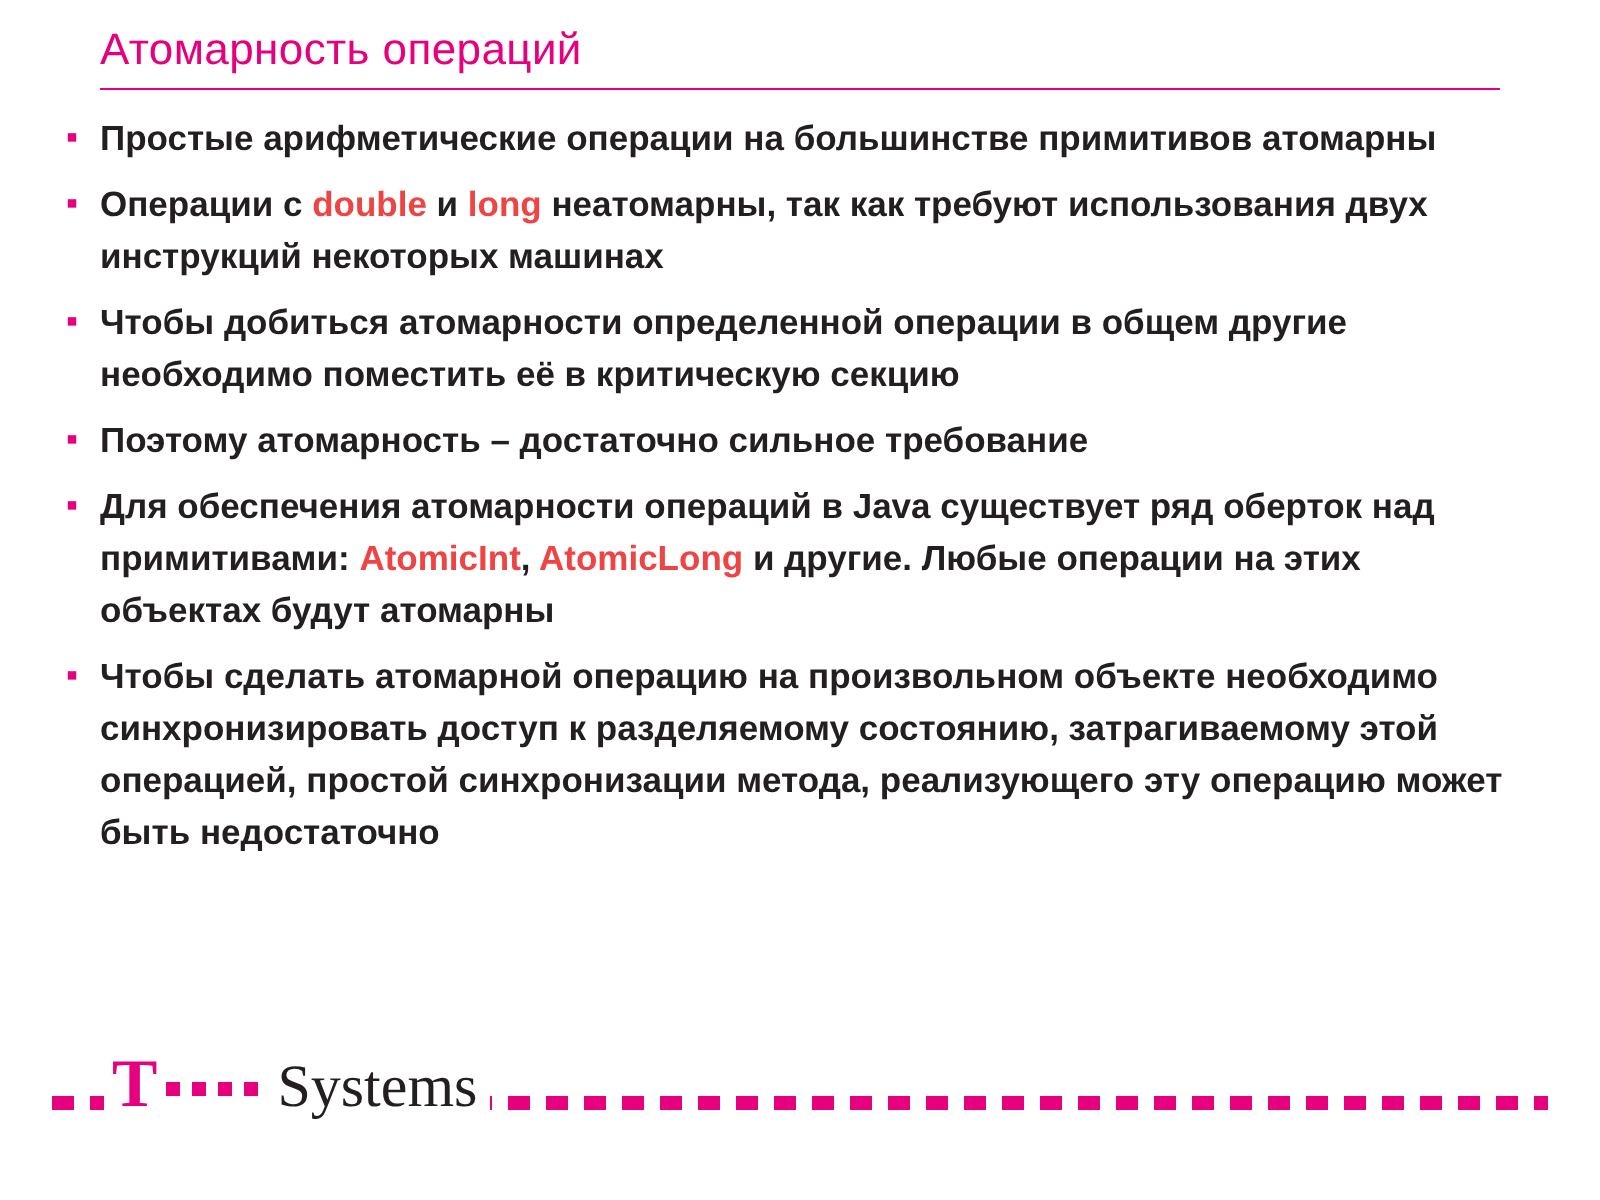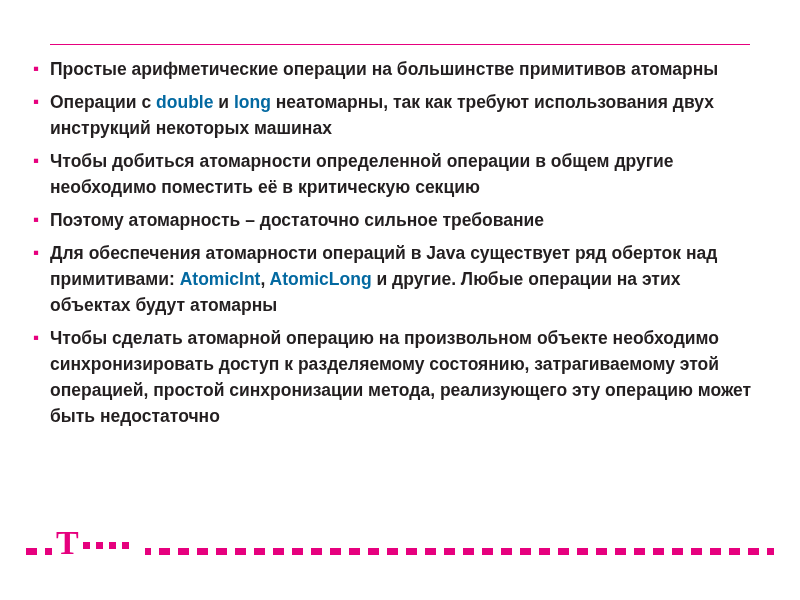--- a/index.html
+++ b/index.html
@@ -58,21 +58,21 @@
     box-sizing: border-box;
   }
   .bullet-text {
     flex: 1 1 auto;
     font-size: 17.5px;
     line-height: 26px;
     color: #231f20;
     font-weight: bold;
   }
   .kw {
-    color: #0369a1;
+    color: #ef4444;
   }
   .footer-dots {
     position: absolute;
     left: 26px;
     top: 548px;
     width: 748px;
     height: 7px;
     background-image:
       linear-gradient(to right, #e6007e 0 11px, transparent 11px 19px);
     background-size: 19px 7px;
@@ -115,20 +115,21 @@
     font-size: 30px;
     color: #231f20;
     line-height: 34px;
   }
 </style>
 </head>
 <body>
 
 <div class="slide">
 
+  <div class="title">Атомарность операций</div>
   <div class="title-rule"></div>
 
   <div class="content">
       <div class="bullet-row">
         <span class="bullet-mark">▪</span>
         <span class="bullet-text"><span>Простые арифметические операции на большинстве примитивов атомарны</span></span>
       </div>
       <div class="bullet-row">
         <span class="bullet-mark">▪</span>
         <span class="bullet-text"><span>Операции с </span><span class="kw">double</span><span> и </span><span class="kw">long</span><span> неатомарны, так как требуют использования двух инструкций некоторых машинах</span></span>
@@ -151,15 +152,16 @@
       </div>
     </div>
 
   <div class="footer-dots"></div>
 
   <div class="logo">
     <span class="logo-t">T</span>
     <span class="logo-dots">
       <span class="logo-dot"></span><span class="logo-dot"></span><span class="logo-dot"></span><span class="logo-dot"></span>
     </span>
+    <span class="logo-word">Systems</span>
   </div>
 
 </div>
 
 </body></html>

